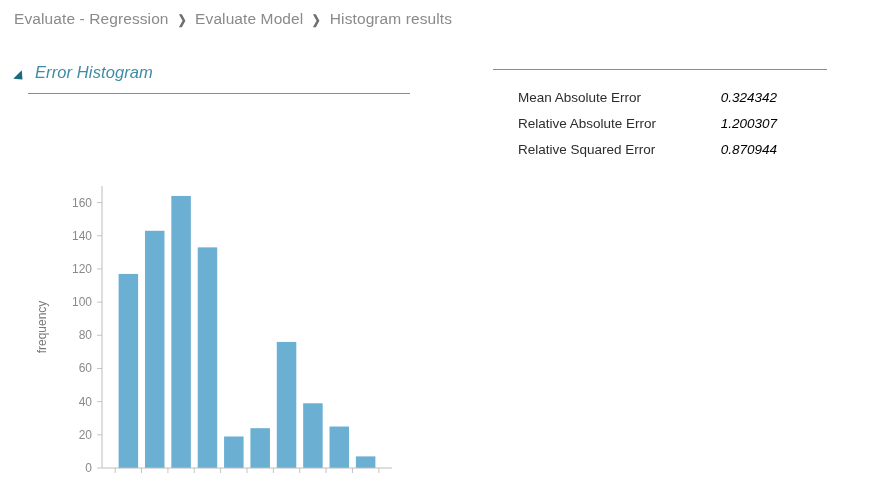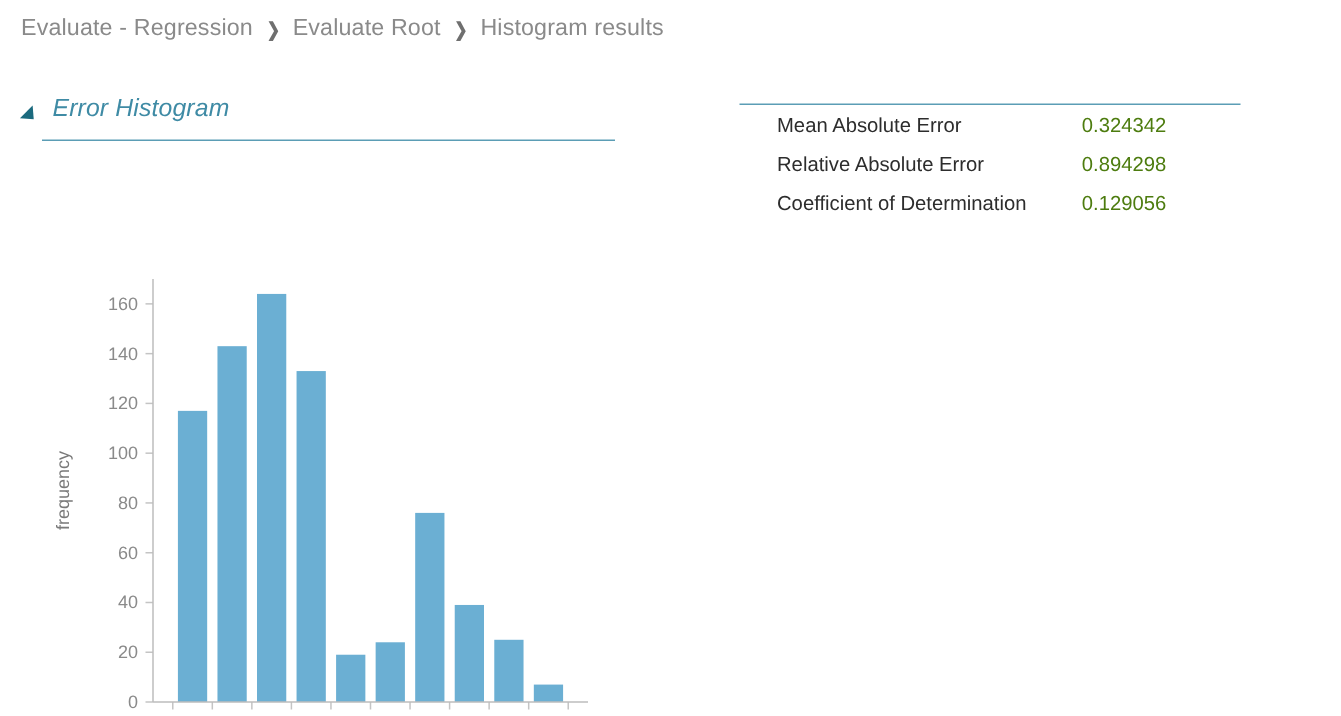--- a/index.html
+++ b/index.html
@@ -70,51 +70,52 @@
   .panel-rule {
     height: 1px;
     background: #5b9db5;
     margin-top: 11px;
   }
   #panel-histogram .panel-rule { margin-left: 14px; width: 382px; }
   #panel-metrics   .panel-rule { margin-left: 3px;  width: 334px; }
 
   
   #metrics-table {
+    margin-top: 14px;
     margin-left: 28px;
     width: 312px;
     border-collapse: collapse;
   }
   #metrics-table td {
     font-size: 13.5px;
     color: #2d2d2d;
     padding: 4.5px 0;
     vertical-align: middle;
     line-height: 1.28;
   }
   #metrics-table td.metric-name { width: 200px; padding-right: 10px; }
-  #metrics-table td.metric-value { width: 112px; color: #4d7c0f; }
+  #metrics-table td.metric-value { width: 112px; color: #000000; font-style: italic; }
 
   
   #chart {
     position: absolute;
     left: 0px;
     top: 40px;
     width: 400px;
     height: 420px;
   }
   #chart svg { display: block; }
 </style>
 </head>
 <body>
 
 <div id="breadcrumb">
   <span class="crumb">Evaluate - Regression</span>
   <span class="sep">❯</span>
-  <span class="crumb">Evaluate Root</span>
+  <span class="crumb">Evaluate Model</span>
   <span class="sep">❯</span>
   <span class="crumb">Histogram results</span>
 </div>
 
 <div class="panel" id="panel-histogram">
   <div class="panel-head">
     <span class="caret"></span>
     <span class="panel-title">Error Histogram</span>
   </div>
   <div class="panel-rule"></div>
@@ -191,21 +192,21 @@
   <div class="panel-rule"></div>
 
   <table id="metrics-table">
     <tbody id="metrics-tbody">
         <tr>
           <td class="metric-name">Mean Absolute Error</td>
           <td class="metric-value">0.324342</td>
         </tr>
         <tr>
           <td class="metric-name">Relative Absolute Error</td>
-          <td class="metric-value">0.894298</td>
+          <td class="metric-value">1.200307</td>
         </tr>
         <tr>
-          <td class="metric-name">Coefficient of Determination</td>
-          <td class="metric-value">0.129056</td>
+          <td class="metric-name">Relative Squared Error</td>
+          <td class="metric-value">0.870944</td>
         </tr>
       </tbody>
   </table>
 </div>
 
 </body></html>

